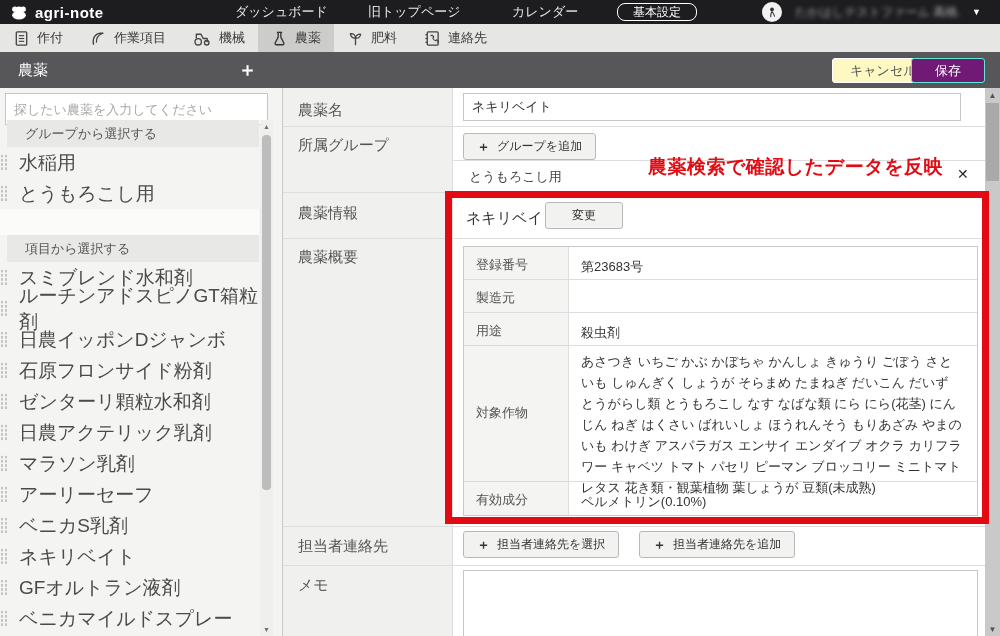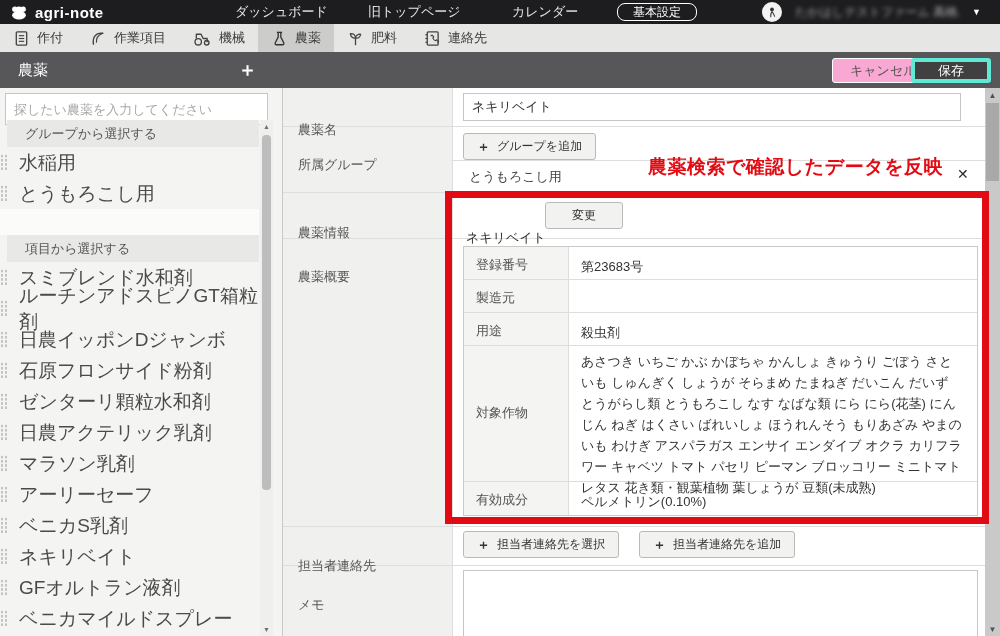--- a/index.html
+++ b/index.html
@@ -19,41 +19,41 @@
   
   .tabbar { position:absolute; left:0; top:24px; width:1000px; height:28px; background:#e6e6e4; display:flex; }
   .tab { display:flex; align-items:center; gap:7px; padding:0 13px; font-size:13px; color:#3b3b3b; cursor:pointer; }
   .tab.active { background:#cccccb; }
   .tab svg { display:block; }
 
   
   .titlebar { position:absolute; left:0; top:52px; width:1000px; height:36px; background:#57575a; }
   .page-title { position:absolute; left:18px; top:0; height:36px; display:flex; align-items:center; color:#fff; font-size:15px; }
   .add-plus { position:absolute; left:238px; top:0; height:36px; display:flex; align-items:center; color:#fff; font-size:19px; font-weight:bold; cursor:pointer; }
-  .btn-cancel { position:absolute; left:832px; top:6px; height:25px; padding:0 17px; background:#f9a8d4; border:1px solid #fff; border-radius:3px; color:#555; font-size:13px; display:flex; align-items:center; cursor:pointer; }
-  .btn-save { position:absolute; left:911px; top:6px; height:25px; padding:0 23px; background:#404040; border:4px solid #5eead4; border-radius:3px; color:#fff; font-size:13px; display:flex; align-items:center; cursor:pointer; }
+  .btn-cancel { position:absolute; left:832px; top:6px; height:25px; padding:0 17px; background:#fef9c3; border:1px solid #fff; border-radius:3px; color:#555; font-size:13px; display:flex; align-items:center; cursor:pointer; }
+  .btn-save { position:absolute; left:911px; top:6px; height:25px; padding:0 23px; background:#701a75; border:1px solid #5eead4; border-radius:3px; color:#fff; font-size:13px; display:flex; align-items:center; cursor:pointer; }
 
   
   .sidebar { position:absolute; left:0; top:88px; width:283px; height:548px; background:#f4f4f2; border-right:1px solid #c8c8c8; }
   .search-input { position:absolute; left:5px; top:5px; width:263px; height:32px; border:1px solid #c6c6c6; background:#fff; font-size:13px; padding:0 8px; color:#333; font-family:inherit; }
   .search-input::placeholder { color:#a8a8a8; }
   .side-list { position:absolute; left:0; top:32px; width:259px; }
   .side-header { height:27px; background:#e8e8e6; display:flex; align-items:center; padding-left:18px; font-size:13px; color:#555;margin-left:7px; }
   .side-item { height:31px; display:flex; align-items:center; gap:11px; font-size:19px; color:#4a4a4a; cursor:pointer; }
   .side-gap { height:26px; background:#fbfbfa; }
   .grip { width:8px; height:17px; background-image:radial-gradient(circle,#c3c3c3 1.1px,transparent 1.2px); background-size:4px 4.2px; flex:0 0 auto; }
   .side-scrollbar { position:absolute; left:260px; top:32px; width:13px; height:516px; background:#efefed; }
   .sb-arrow { position:absolute; left:0; width:13px; height:13px; display:flex; align-items:center; justify-content:center; font-size:7px; color:#707070; cursor:pointer; }
   .side-thumb { position:absolute; left:2px; top:15px; width:9px; height:355px; background:#bdbdbd; border-radius:4px; cursor:pointer; }
 
   
   .form { position:absolute; left:283px; top:88px; width:702px; height:548px; background:#fff; }
   .label-col { position:absolute; left:0; top:0; width:170px; height:548px; background:#f0f0ee; border-right:1px solid #ddd; }
   .fsep { position:absolute; height:1px; background:#ddd; }
-  .flabel { position:absolute; font-size:13px; color:#555;margin-top:20px; }
+  .flabel { position:absolute; font-size:15px; color:#555; }
   .text-input { position:absolute; border:1px solid #c6c6c6; background:#fff; font-size:13px; padding:0 8px; color:#333; font-family:inherit; }
   .btn-gray { display:inline-flex; align-items:center; gap:7px; background:#f2f2f0; border:1px solid #b9b9b9; border-radius:3px; color:#333; font-size:12px; padding:0 13px; height:27px; cursor:pointer; font-family:inherit; }
   .btn-gray .plus { font-weight:bold; font-size:13px; line-height:1; }
   .chip-label { position:absolute; font-size:13px; color:#444; }
   .chip-close { position:absolute; font-size:14px; font-weight:bold; color:#2b2b2b; cursor:pointer; }
   .annotation { position:absolute; left:340px; top:66px; width:345px; text-align:center; font-size:19px; font-weight:bold; color:#e30b13; letter-spacing:.5px; white-space:nowrap; }
   .red-box { position:absolute; left:162px; top:103px; width:544px; height:333px; border:7px solid #e30b13; pointer-events:none; z-index:5; }
 
   .ov-table { position:absolute; left:180px; top:158px; width:515px; height:270px; border:1px solid #c9c9c9; background:#fff; }
   .ov-row { display:flex; border-bottom:1px solid #ddd; }

